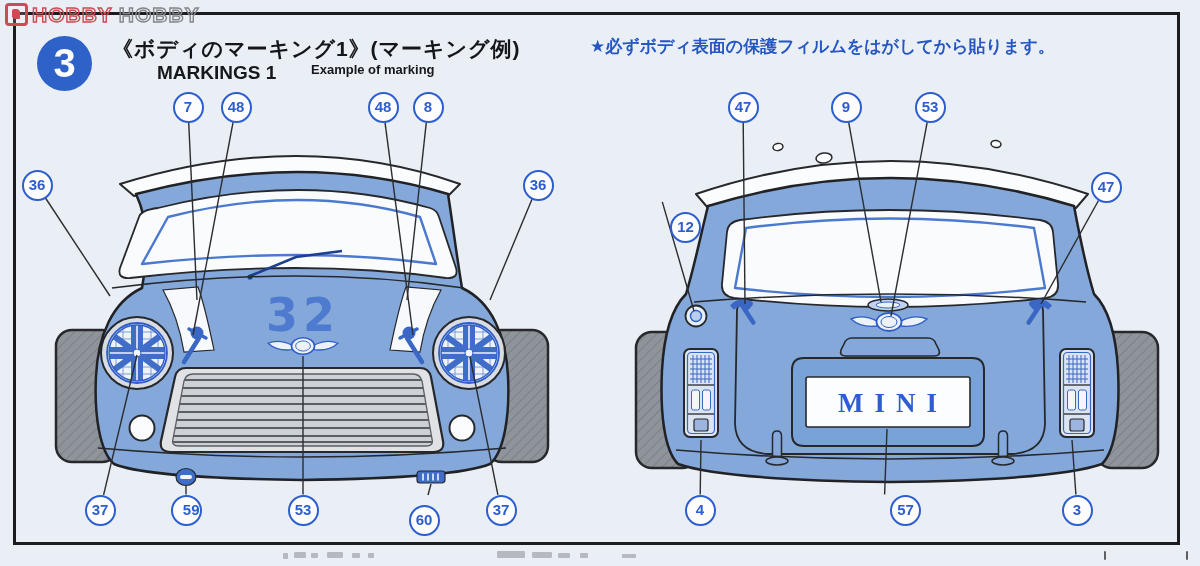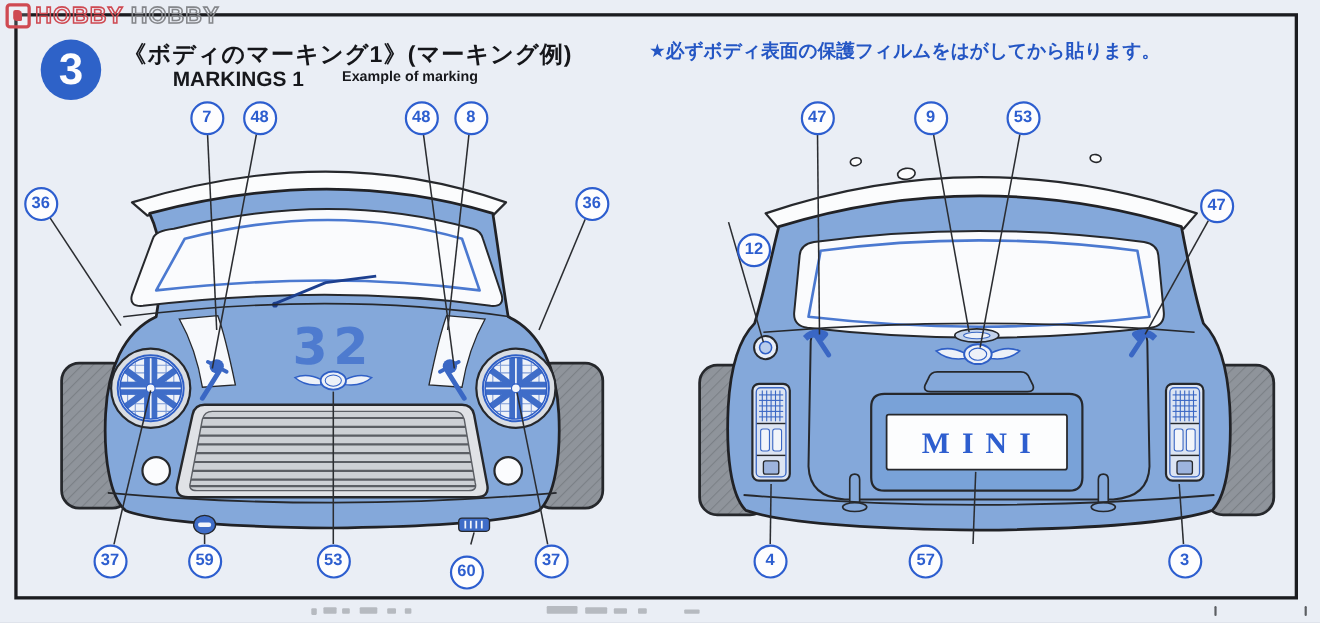--- a/index.html
+++ b/index.html
@@ -248,31 +248,31 @@
   </svg>
 
   <div id="callout-layer">
       <div class="callout" style="left: 172.5px; top: 91.5px;">7</div>
       <div class="callout" style="left: 220.5px; top: 91.5px;">48</div>
       <div class="callout" style="left: 367.5px; top: 91.5px;">48</div>
       <div class="callout" style="left: 412.5px; top: 91.5px;">8</div>
       <div class="callout" style="left: 21.5px; top: 169.5px;">36</div>
       <div class="callout" style="left: 522.5px; top: 169.5px;">36</div>
       <div class="callout" style="left: 84.5px; top: 494.5px;">37</div>
-      <div class="callout" style="left: 170.5px; top: 494.5px;">59</div>
+      <div class="callout" style="left: 170.5px; top: 494.5px; text-align: right;">59</div>
       <div class="callout" style="left: 287.5px; top: 494.5px;">53</div>
       <div class="callout" style="left: 408.5px; top: 494.5px; margin-top: 10px;">60</div>
       <div class="callout" style="left: 485.5px; top: 494.5px;">37</div>
       <div class="callout" style="left: 727.5px; top: 91.5px;">47</div>
       <div class="callout" style="left: 830.5px; top: 91.5px;">9</div>
       <div class="callout" style="left: 914.5px; top: 91.5px;">53</div>
       <div class="callout" style="left: 670px; top: 171.5px; margin-top: 40px;">12</div>
       <div class="callout" style="left: 1090.5px; top: 171.5px;">47</div>
       <div class="callout" style="left: 684.5px; top: 494.5px;">4</div>
-      <div class="callout" style="left: 826px; top: 494.5px; text-align: center;">57</div>
+      <div class="callout" style="left: 890px; top: 494.5px; text-align: center;">57</div>
       <div class="callout" style="left: 1061.5px; top: 494.5px;">3</div>
     </div>
 
   <div class="logo">
     <span class="logo-icon"></span>
     <span class="logo-text logo-red">HOBBY</span>
     <span class="logo-text logo-gray">HOBBY</span>
   </div>
 
   <div class="step-badge">

